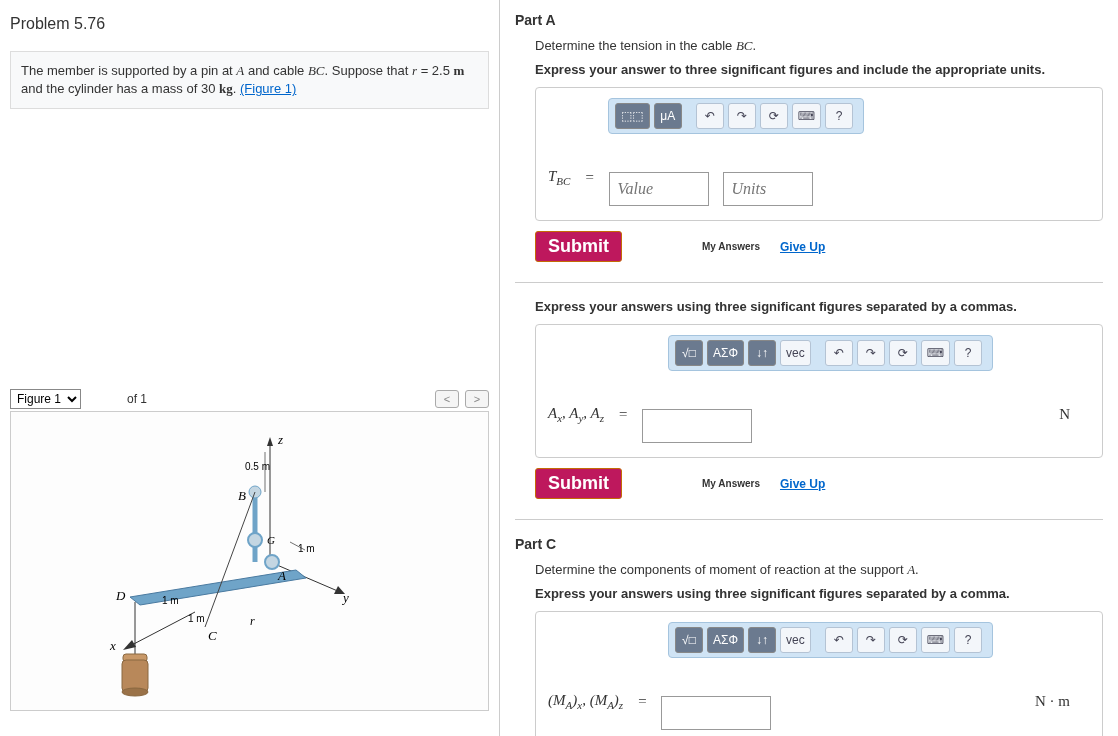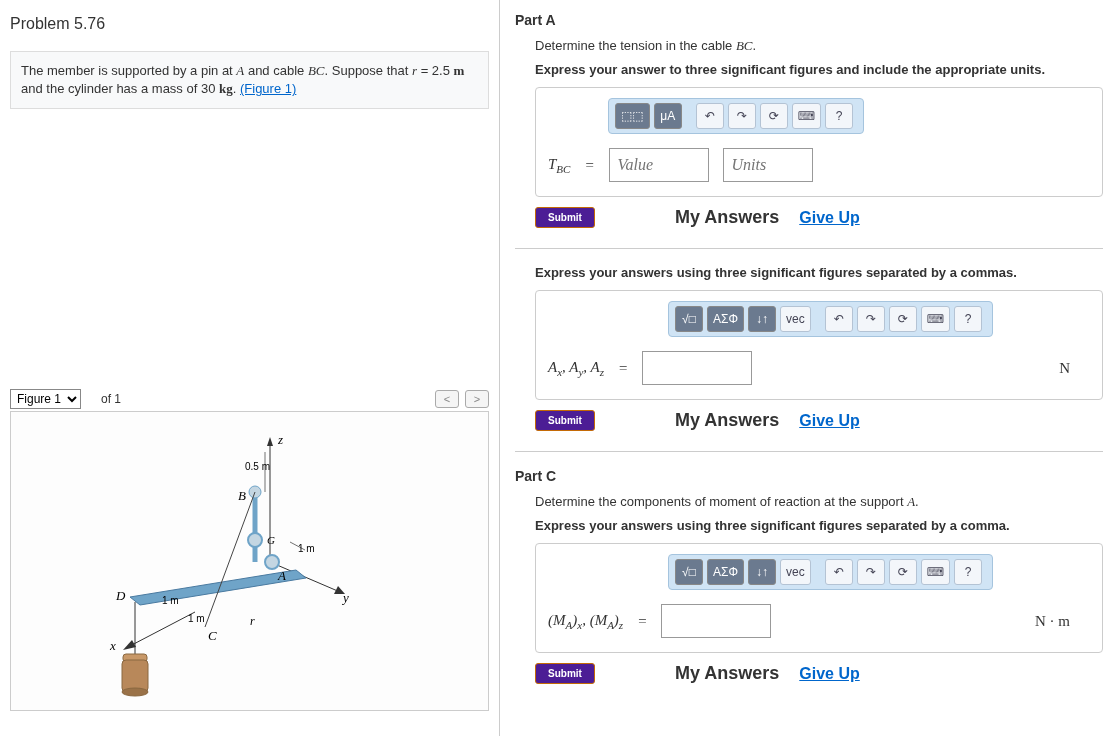--- a/index.html
+++ b/index.html
@@ -5,21 +5,21 @@
   * { box-sizing: border-box; margin: 0; padding: 0; }
   body { font-family: Arial, Helvetica, sans-serif; font-size: 13px; color: #333; background: #fff; width: 1118px; }
   .container { display: flex; min-height: 736px; }
   .left-col { width: 500px; border-right: 1px solid #ccc; padding: 15px 10px 0 10px; }
   .right-col { flex: 1; padding: 12px 15px 0 15px; }
   .prob-title { font-size: 16px; color: #333; margin-bottom: 18px; }
   .desc-box { border: 1px solid #ddd; background: #f8f9fa; padding: 10px; font-size: 13px; line-height: 1.4; margin-bottom: 280px; }
   .desc-box a { color: #0066cc; text-decoration: underline; }
   .math-var { font-family: 'Times New Roman', serif; font-style: italic; }
   .math-roman { font-family: 'Times New Roman', serif; }
-  .fig-selector { display: flex; align-items: center; margin-bottom: 2px; }
+  .fig-selector { display: flex; align-items: center; margin-bottom: 2px; gap: 26px; }
   .fig-selector select { font-size: 12px; border: 1px solid #888; background: #fff; padding: 1px 2px; }
   .fig-selector .of-txt { font-size: 12px; margin-left: 20px; }
   .fig-arrows { margin-left: auto; display: flex; gap: 6px; }
   .fig-arrows button { width: 24px; height: 18px; border: 1px solid #aaa; background: #f5f5f5; border-radius: 3px; font-size: 11px; cursor: pointer; color: #888; }
   .fig-box { border: 1px solid #ccc; background: #fdfdfd; height: 300px; position: relative; overflow: hidden; }
   .fig-svg { display: block; margin: 10px auto; }
   .part-block { margin-bottom: 20px; }
   .part-label { font-size: 14px; font-weight: bold; margin-bottom: 10px; }
   .part-body { padding-left: 20px; }
   .part-prompt { font-size: 13px; margin-bottom: 8px; }
@@ -27,29 +27,29 @@
   .answer-box { border: 1px solid #ccc; border-radius: 4px; padding: 10px 12px 0 12px; background: #fff; margin-bottom: 10px; }
   .toolbar { display: flex; align-items: center; background: #d0e4f5; border: 1px solid #a5c4de; border-radius: 4px; padding: 4px 6px; margin-bottom: 14px; width: fit-content; }
   .toolbar.narrow { margin-left: 60px; }
   .toolbar.wide { margin-left: 120px; }
   .tb-btn { display: inline-flex; align-items: center; justify-content: center; min-width: 28px; height: 26px; border: 1px solid #888; background: #6b7a8f; color: #fff; border-radius: 3px; margin-right: 4px; font-size: 12px; cursor: pointer; padding: 0 5px; }
   .tb-btn.light { background: #f3f6fa; color: #445; border-color: #b4c3d4; }
   .tb-sep { width: 10px; }
   .eq-row { display: flex; align-items: center; margin-bottom: 14px; gap: 14px; }
   .eq-label { font-family: 'Times New Roman', serif; font-style: italic; font-size: 15px; }
   .eq-label sub { font-style: italic; font-size: 11px; }
-  .val-in { border: 1px solid #999; height: 31px; font-family: 'Times New Roman', serif; font-style: italic; font-size: 16px; color: #888; padding: 16px 8px; }
+  .val-in { border: 1px solid #999; height: 31px; font-family: 'Times New Roman', serif; font-style: italic; font-size: 16px; color: #888; padding: 16px 8px; margin-top: 24px; }
   .val-in.w90 { width: 100px; }
   .val-in.w70 { width: 90px; }
   .val-in.w100 { width: 110px; }
   .unit-span { font-family: 'Times New Roman', serif; font-size: 15px; margin-left: auto; padding-right: 20px; }
   .actions { display: flex; align-items: center; gap: 20px; }
-  .submit-btn { background: #4c1d95; color: #fff; border: 1px solid #c46a06; border-radius: 3px; padding: 4px 12px; font-size: 10px; font-weight: bold; cursor: pointer; }
-  .my-ans { font-size: 18px; color: #333; font-weight: bold; }
-  .giveup { font-size: 16px; color: #0066cc; text-decoration: underline; font-weight: bold; cursor: pointer; }
+  .submit-btn { background: #be185d; color: #fff; border: 1px solid #c46a06; border-radius: 3px; padding: 4px 12px; font-size: 18px; font-weight: bold; cursor: pointer; }
+  .my-ans { font-size: 10px; color: #333; font-weight: bold; }
+  .giveup { font-size: 12px; color: #0066cc; text-decoration: underline; font-weight: bold; cursor: pointer; }
   hr.part-sep { border: none; border-top: 1px solid #ccc; margin: 16px 0; }
   .sub-label { font-size: 10px; font-style: italic; }
 </style>
 </head>
 <body>
 
 <div class="container">
 
   <div class="left-col">
     <div class="prob-title">Problem 5.76</div>

